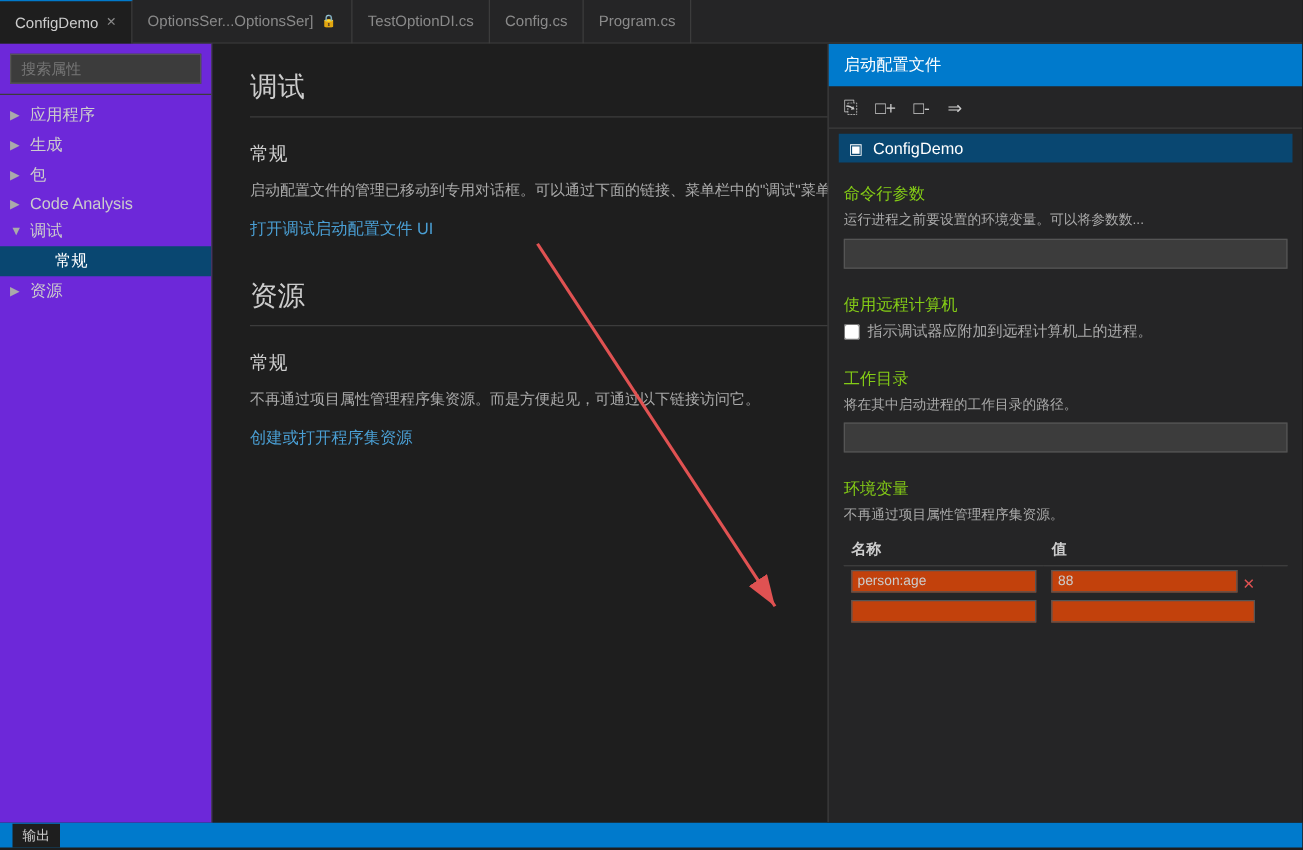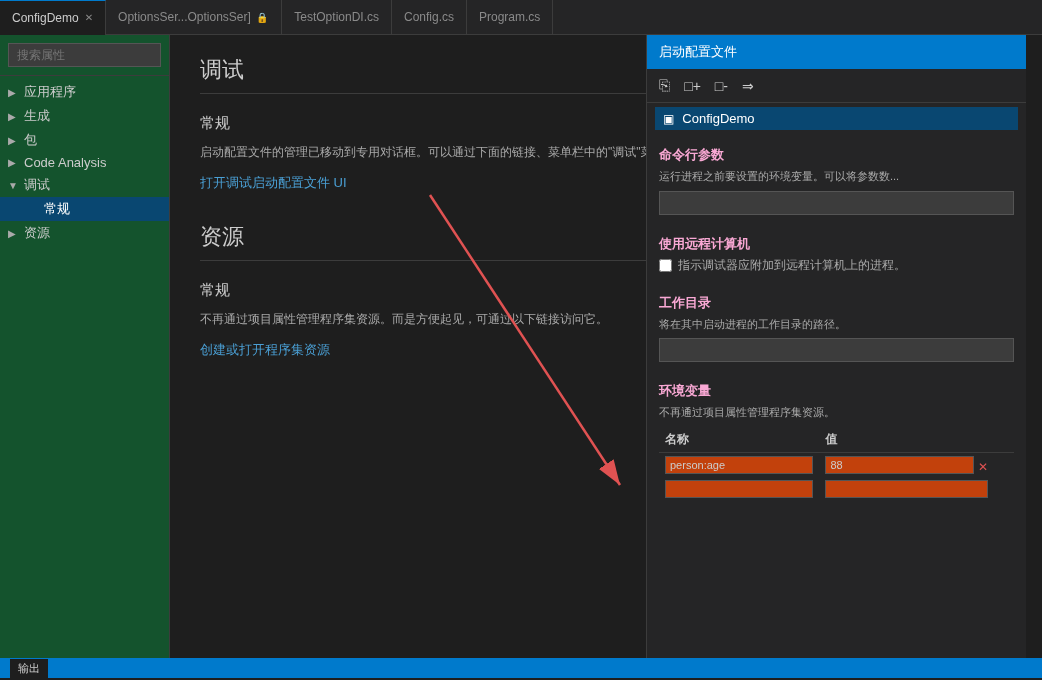--- a/index.html
+++ b/index.html
@@ -48,21 +48,21 @@
 
     
     .main-layout {
       display: flex;
       height: calc(680px - 35px - 22px);
     }
 
     
     .sidebar {
       width: 170px;
-      background: #14532d;
+      background: #6d28d9;
       border-right: 1px solid #3c3c3c;
       display: flex;
       flex-direction: column;
       flex-shrink: 0;
     }
     .search-box {
       padding: 8px;
       border-bottom: 1px solid #3c3c3c;
     }
     .search-input {
@@ -140,21 +140,21 @@
     }
 
     .section-block {
       margin-bottom: 30px;
     }
 
     
     .popup-panel {
       position: absolute;
       top: 0;
-      right: 16px;
+      right: 0;
       width: 380px;
       height: 100%;
       background: #252526;
       border-left: 1px solid #3c3c3c;
       display: flex;
       flex-direction: column;
     }
 
     .popup-header {
       background: #007acc;
@@ -201,23 +201,23 @@
       overflow-y: auto;
       padding: 12px;
     }
 
     .popup-field {
       margin-bottom: 20px;
     }
 
     .popup-field-label {
       font-size: 13px;
-      color: #f9a8d4;
+      color: #84cc16;
       margin-bottom: 4px;
-      font-weight: 700;
+      font-weight: 400;
     }
 
     .popup-field-desc {
       font-size: 11px;
       color: #aaaaaa;
       margin-bottom: 6px;
       line-height: 1.5;
     }
 
     .popup-input {

